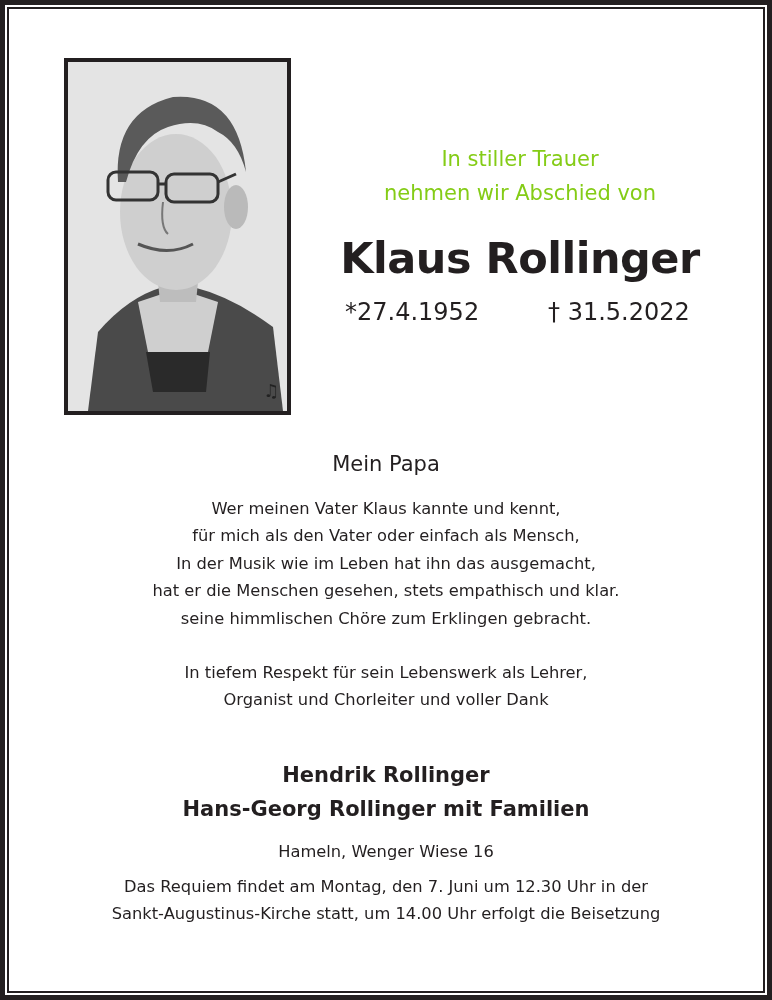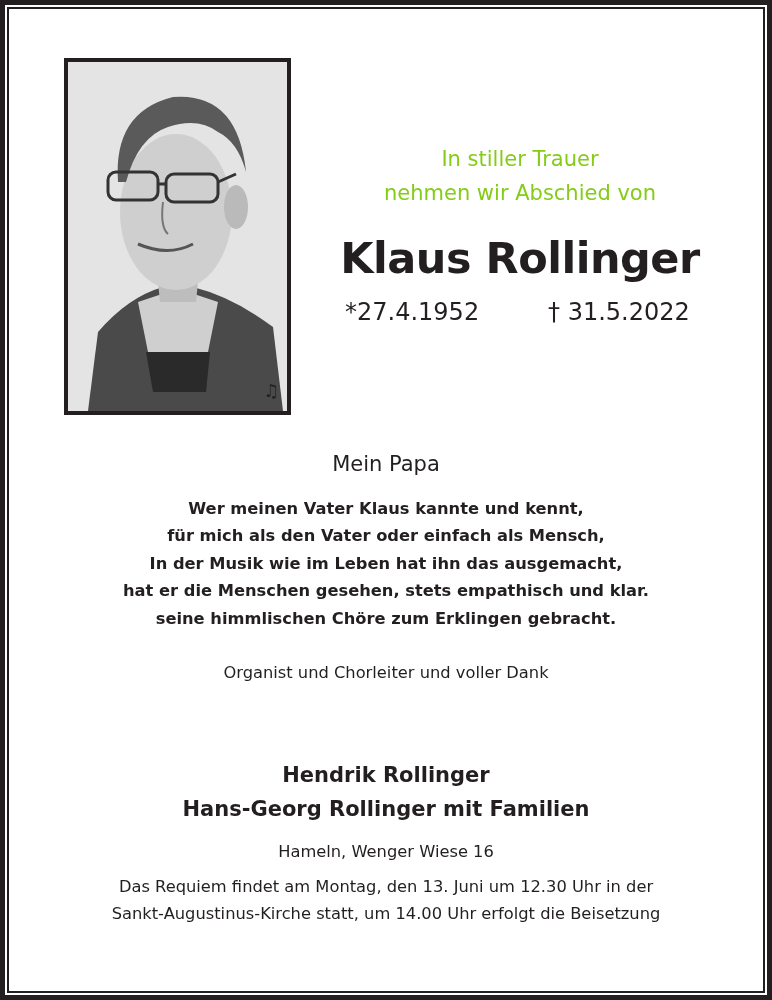--- a/index.html
+++ b/index.html
@@ -23,21 +23,21 @@
     background: #e6e6e6; overflow: hidden;
   }
   .photo svg { width: 100%; height: 100%; display: block; }
   .c { position: absolute; text-align: center; white-space: nowrap; }
   .intro { left: 330px; width: 380px; top: 142px; font-size: 21px; line-height: 34px; color: #84cc16; }
   .name { left: 330px; width: 380px; top: 230px; font-size: 43px; font-weight: bold; line-height: 56px; letter-spacing: -0.5px; }
   .dates { top: 296px; font-size: 24px; line-height: 32px; }
   .birth { left: 345px; }
   .death { left: 548px; }
   .heading { left: 0; width: 772px; top: 449px; font-size: 21px; line-height: 30px; }
-  .poem { left: 0; width: 772px; top: 495px; font-size: 16.3px; line-height: 27.4px; font-weight: bold; }
+  .poem { left: 0; width: 772px; top: 495px; font-size: 16.3px; line-height: 27.4px; }
   .tribute { left: 0; width: 772px; top: 659px; font-size: 16.3px; line-height: 27.4px; }
   .signers { left: 0; width: 772px; top: 758px; font-size: 21px; font-weight: bold; line-height: 34px; }
   .address { left: 0; width: 772px; top: 838px; font-size: 16.3px; line-height: 27px; }
   .service { left: 0; width: 772px; top: 874px; font-size: 16.3px; line-height: 26.5px; }
   .line { display: block; }
 </style>
 </head>
 <body>
 
 <div class="outer-frame">
@@ -87,26 +87,27 @@
 
 <div class="c poem">
   <span class="line">Wer meinen Vater Klaus kannte und kennt,</span>
   <span class="line">für mich als den Vater oder einfach als Mensch,</span>
   <span class="line">In der Musik wie im Leben hat ihn das ausgemacht,</span>
   <span class="line">hat er die Menschen gesehen, stets empathisch und klar.</span>
   <span class="line">seine himmlischen Chöre zum Erklingen gebracht.</span>
 </div>
 
 <div class="c tribute">
+  <span class="line">In tiefem Respekt für sein Lebenswerk als Lehrer,</span>
   <span class="line">Organist und Chorleiter und voller Dank</span>
 </div>
 
 <div class="c signers">
   <span class="line">Hendrik Rollinger</span>
   <span class="line">Hans-Georg Rollinger mit Familien</span>
 </div>
 
 <div class="c address">Hameln, Wenger Wiese 16</div>
 
 <div class="c service">
-  <span class="line">Das Requiem findet am Montag, den 13. Juni um 12.30 Uhr in der</span>
+  <span class="line">Das Requiem findet am Montag, den 7. Juni um 12.30 Uhr in der</span>
   <span class="line">Sankt-Augustinus-Kirche statt, um 14.00 Uhr erfolgt die Beisetzung</span>
 </div>
 
 </body></html>

